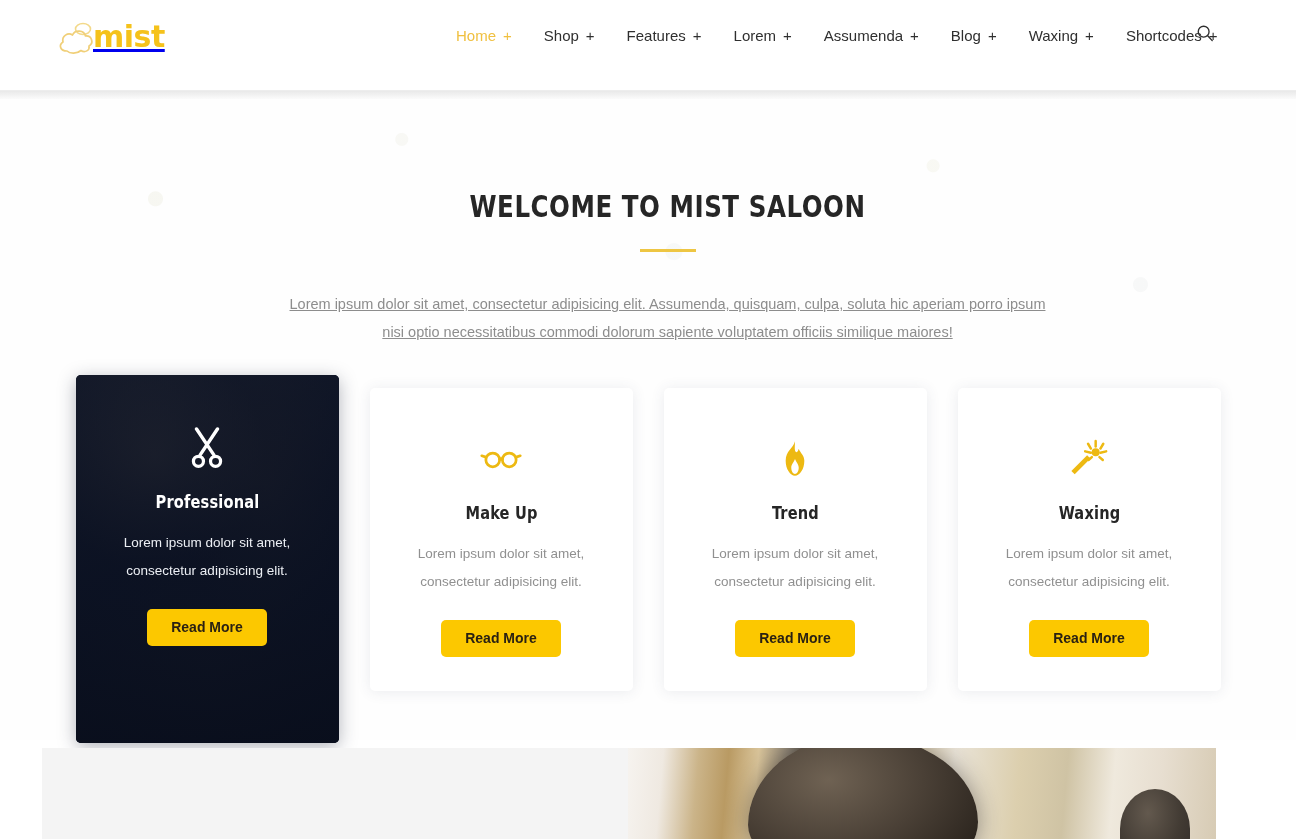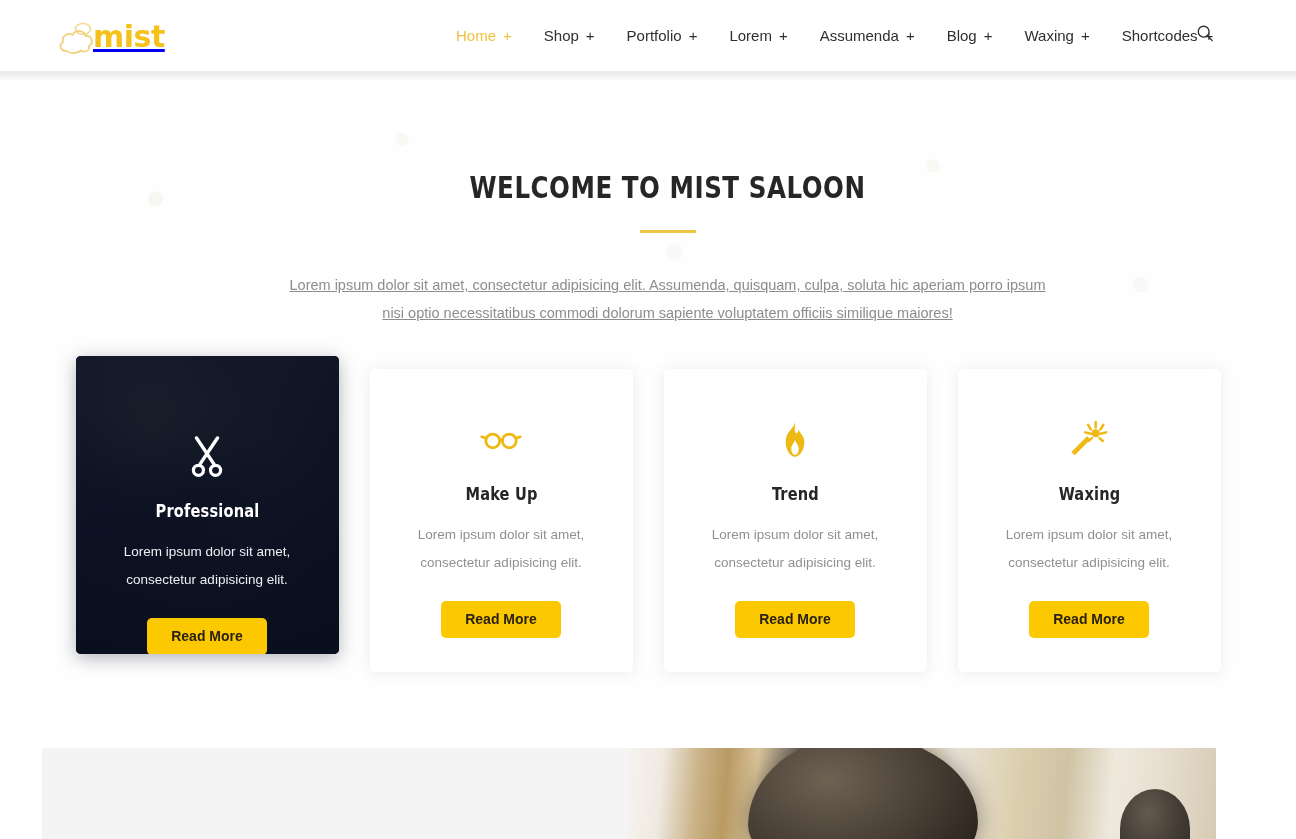--- a/index.html
+++ b/index.html
@@ -12,21 +12,21 @@
 
   body {
     font-family: "Liberation Sans", sans-serif;
     background: #ffffff;
     color: #2b2b2b;
     position: relative;
   }
 
   
   .header {
-    height: 71px;
+    height: 90px;
     background: #ffffff;
     display: flex;
     align-items: center;
     position: relative;
     z-index: 40;
   }
   .header-sep {
     height: 9px;
     width: 100%;
     background: linear-gradient(to bottom, #e9e9e9 0%, #f1f1f1 45%, #fbfbfb 100%);
@@ -156,26 +156,26 @@
     border-radius: 5px;
     background: #ffffff;
     box-shadow: 0 1px 14px rgba(60,70,95,0.10);
     padding: 48px 22px 34px;
     text-align: center;
     position: relative;
     overflow: hidden;
     cursor: pointer;
   }
   .card.featured {
-    padding-top: 78px;
+    padding-top: 50px;
     padding-bottom: 36px;
     background-color: #11182c;
     box-shadow: 0 4px 18px rgba(35,40,60,0.35);
     margin-top: -13px;
-    height: 298px;
+    height: 368px;
   }
   .card.featured .card-photo {
     position: absolute;
     inset: 0;
     background:
       radial-gradient(ellipse 60% 45% at 30% 22%, rgba(120,110,100,0.50), transparent 70%),
       radial-gradient(ellipse 45% 55% at 72% 30%, rgba(80,72,66,0.45), transparent 72%),
       radial-gradient(ellipse 70% 40% at 50% 78%, rgba(58,56,60,0.40), transparent 75%),
       linear-gradient(160deg, #2b3040 0%, #161d31 45%, #0d1322 100%);
     opacity: 1;
@@ -293,21 +293,21 @@
     <nav class="nav">
       <div class="nav-item active">
         <span>Home</span>
         <span class="plus">+</span>
       </div>
       <div class="nav-item">
         <span>Shop</span>
         <span class="plus">+</span>
       </div>
       <div class="nav-item">
-        <span>Portfolio</span>
+        <span>Features</span>
         <span class="plus">+</span>
       </div>
       <div class="nav-item">
         <span>Lorem</span>
         <span class="plus">+</span>
       </div>
       <div class="nav-item">
         <span>Assumenda</span>
         <span class="plus">+</span>
       </div>

